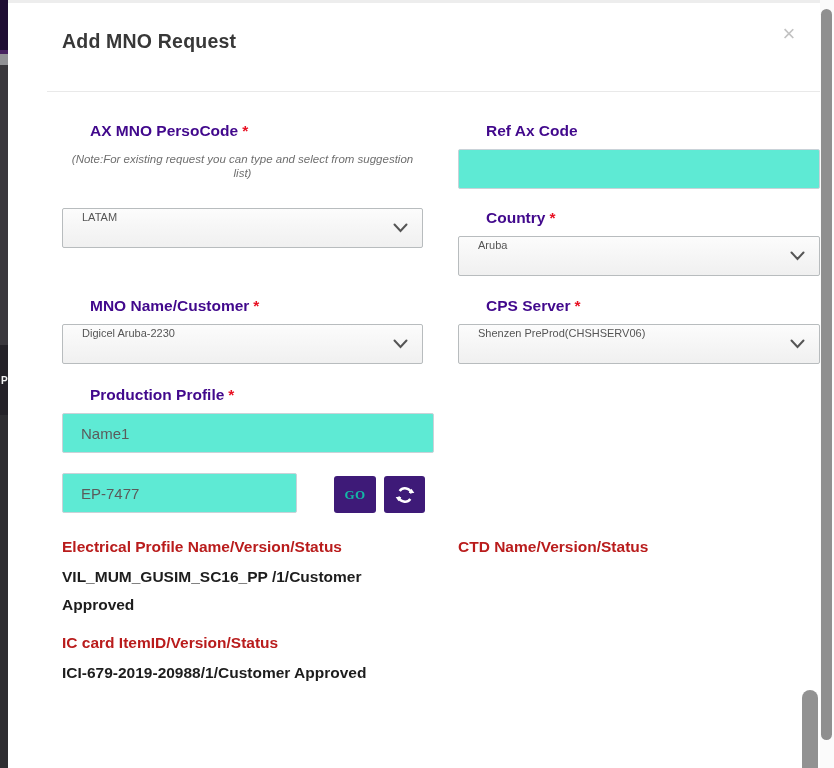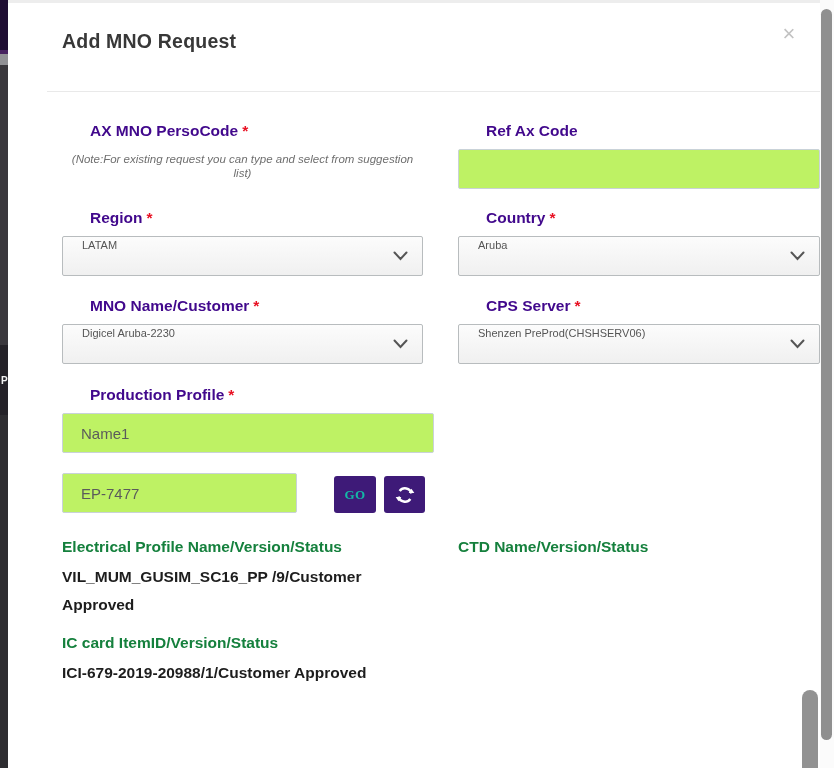--- a/index.html
+++ b/index.html
@@ -38,21 +38,21 @@
 
   .modal-body { padding:29px 0 0 15px; }
   .row { display:flex; column-gap:35px; }
   .col1 { width:372px; }
   .col2 { width:373px; }
 
   .field-label { font-size:15.5px; font-weight:bold; color:#41088c; line-height:19px; margin-bottom:9px;margin-left:28px; }
   .req { color:#e81123; margin-left:4px; font-weight:bold; }
 
   .text-input { display:block; width:100%; height:40px; border:1px solid #c9d2d8; border-radius:2px;
-                background:#bef264; color:#5b5b5b; font-size:15px; padding:0 14px 0 18px;
+                background:#5eead4; color:#5b5b5b; font-size:15px; padding:0 14px 0 18px;
                 font-family:"Liberation Sans",sans-serif; }
   .text-input:disabled, .text-input.disabled { background:#e9e9e9; border-color:#c6c6c6; color:#585858; }
 
   .note { margin-top:12px; font-size:11.5px; font-style:italic; color:#6f6f6f; line-height:14px;text-align:center; }
 
   .select { position:relative; width:100%; height:40px; border:1px solid #b8bcbe; border-radius:2px;
             background:linear-gradient(180deg,#fcfcfc,#f0f0f0); cursor:pointer; }
   .select .sel-text { position:absolute; left:19px; top:2px; font-size:11px; color:#555555; }
   .select .chev { position:absolute; right:14px; top:13px; }
 
@@ -63,21 +63,21 @@
   .go-btn { width:42px; height:37px; margin-left:37px; font-size:13px; font-weight:bold; letter-spacing:.3px; }
   .refresh-btn { width:41px; height:37px; margin-left:8px; display:inline-flex; align-items:center; justify-content:center; }
 
   .mb-r1 { margin-bottom:19px; }
   .mb-r2 { margin-bottom:20px; }
   .mb-r3 { margin-bottom:21px; }
   .mb-r4 { margin-bottom:20px; }
   .mb-r5 { margin-bottom:24px; }
   .mb-r6 { margin-bottom:14px; }
 
-  .ro-label { font-size:15.5px; font-weight:bold; color:#15803d; line-height:19px; margin-bottom:7px; }
+  .ro-label { font-size:15.5px; font-weight:bold; color:#b91c1c; line-height:19px; margin-bottom:7px; }
   .ro-value { font-size:15.5px; font-weight:bold; color:#1d1d1d; line-height:28px; }
 </style>
 </head>
 <body>
 
 <div class="backdrop-left">
   <div class="bseg bseg1"></div>
   <div class="bseg bseg2"></div>
   <div class="bseg bseg3"></div>
   <div class="bseg bseg4"></div>
@@ -110,23 +110,20 @@
       <div class="col2">
         <div class="field-label">
           <span>Ref Ax Code</span>
         </div>
         <input class="text-input" value="" style="">
       </div>
     </div>
 
     <div class="row mb-r2">
       <div class="col1">
-        <div class="field-label">
-          <span>Region</span><span class="req">*</span>
-        </div>
         <div class="select">
           <span class="sel-text">LATAM</span>
           <svg class="chev" width="15" height="12" viewBox="0 0 15 12">
               <path d="M1.5 2.5 L7.5 9 L13.5 2.5" fill="none" stroke="#555" stroke-width="2" stroke-linecap="round"></path>
             </svg>
         </div>
       </div>
       <div class="col2">
         <div class="field-label">
           <span>Country</span><span class="req">*</span>
@@ -187,21 +184,21 @@
               <polygon points="0.8,14.4 7.6,14.4 4.2,19.6" fill="#ffffff"></polygon>
             </svg>
           </button>
         </div>
       </div>
     </div>
 
     <div class="row mb-r6">
       <div class="col1">
         <div class="ro-label">Electrical Profile Name/Version/Status</div>
-        <div class="ro-value">VIL_MUM_GUSIM_SC16_PP /9/Customer Approved</div>
+        <div class="ro-value">VIL_MUM_GUSIM_SC16_PP /1/Customer Approved</div>
       </div>
       <div class="col2">
         <div class="ro-label">CTD Name/Version/Status</div>
       </div>
     </div>
 
     <div class="row">
       <div class="col1" style="width:430px">
         <div class="ro-label">IC card ItemID/Version/Status</div>
         <div class="ro-value">ICI-679-2019-20988/1/Customer Approved</div>

